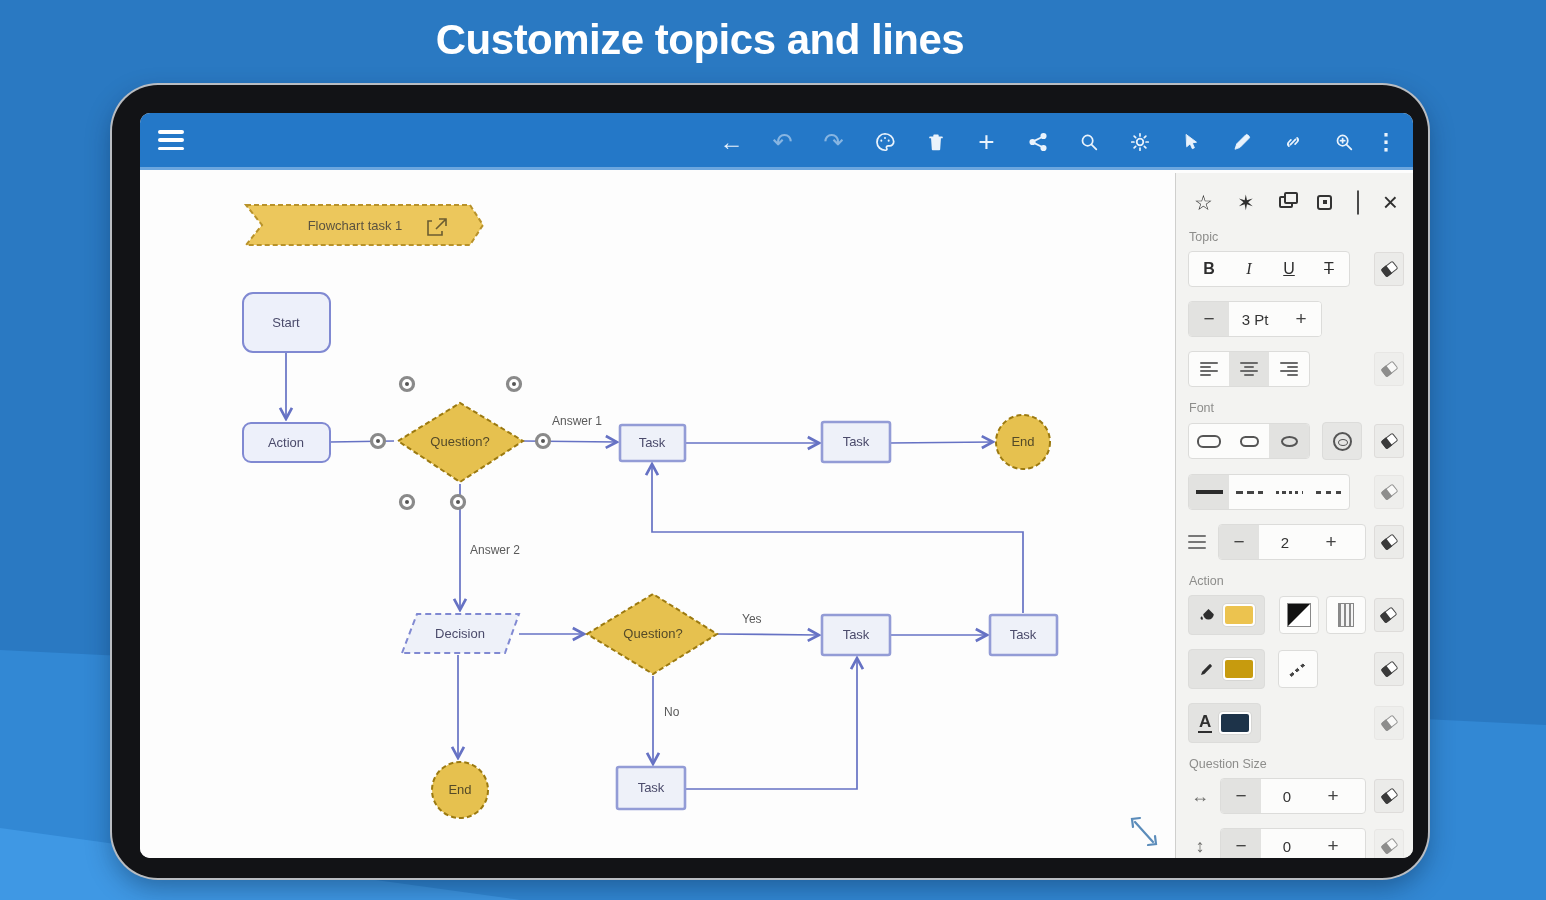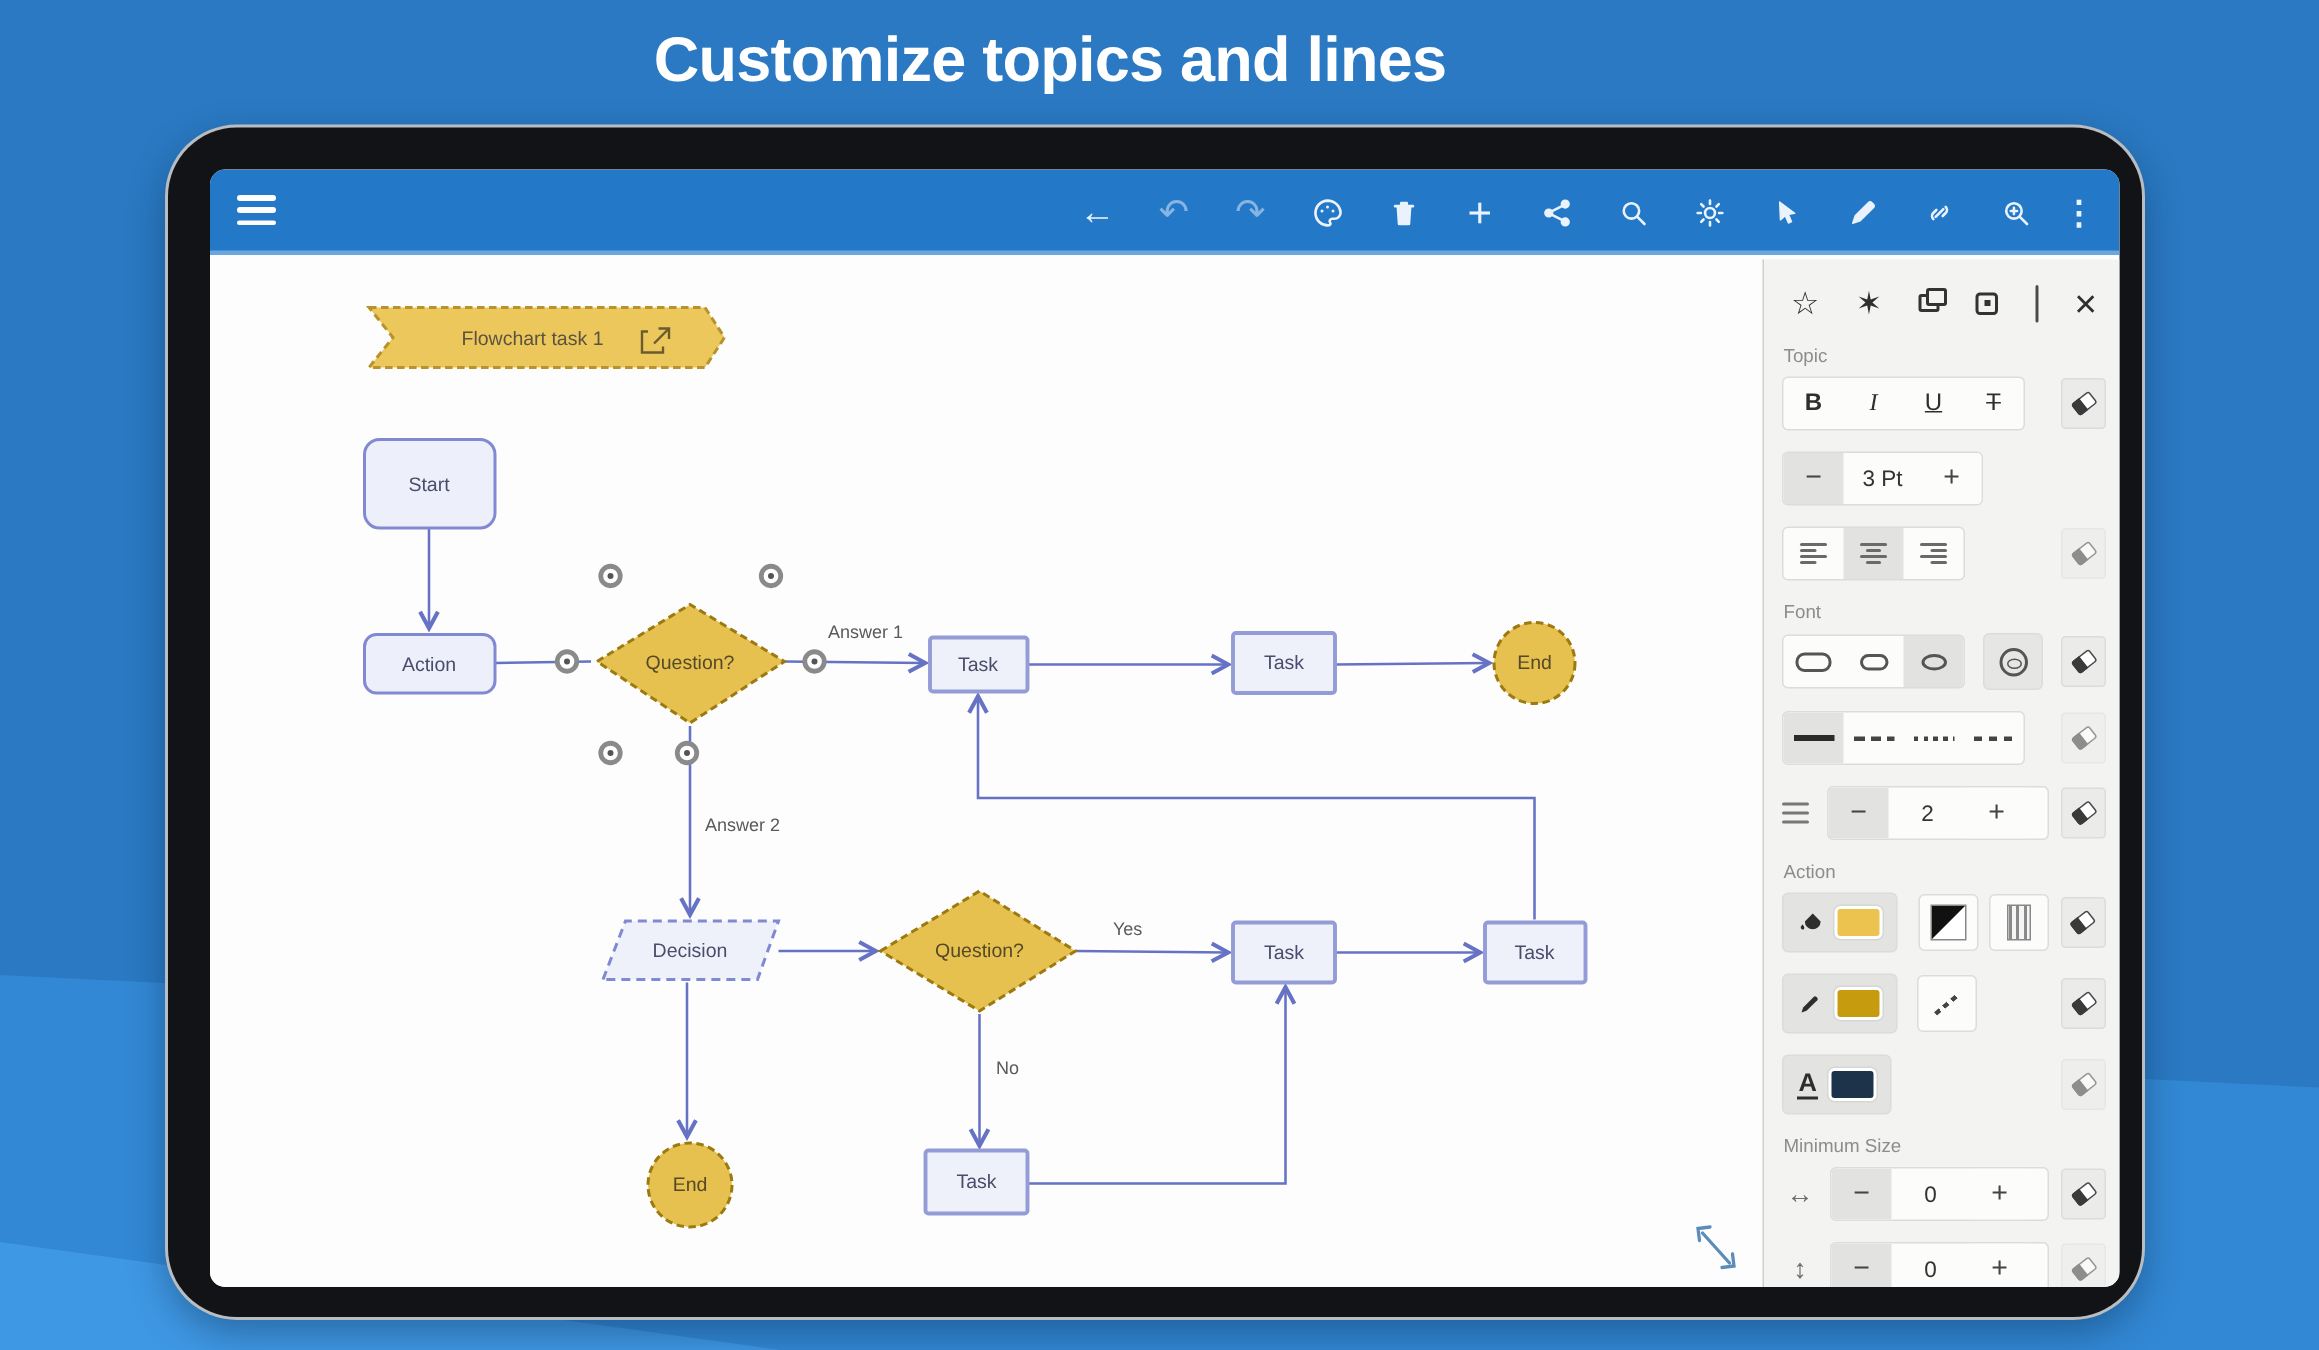--- a/index.html
+++ b/index.html
@@ -486,21 +486,21 @@
       <div class="prow">
         <div class="chip">
           <span class="a-glyph">A</span>
           <span class="swatch sw-text"></span>
         </div>
         <div class="eb lite">
             <span class="eraser-glyph"></span>
           </div>
       </div>
 
-      <div class="plabel">Minimum Size</div>
+      <div class="plabel">Question Size</div>
 
       <div class="prow">
         <span class="minicon">↔</span>
         <div class="group stepper" style="flex:1;margin:0 8px;">
           <button class="sbtn pressed">−</button>
           <span class="sval">0</span>
           <button class="sbtn">+</button>
         </div>
         <div class="eb">
             <span class="eraser-glyph"></span>

